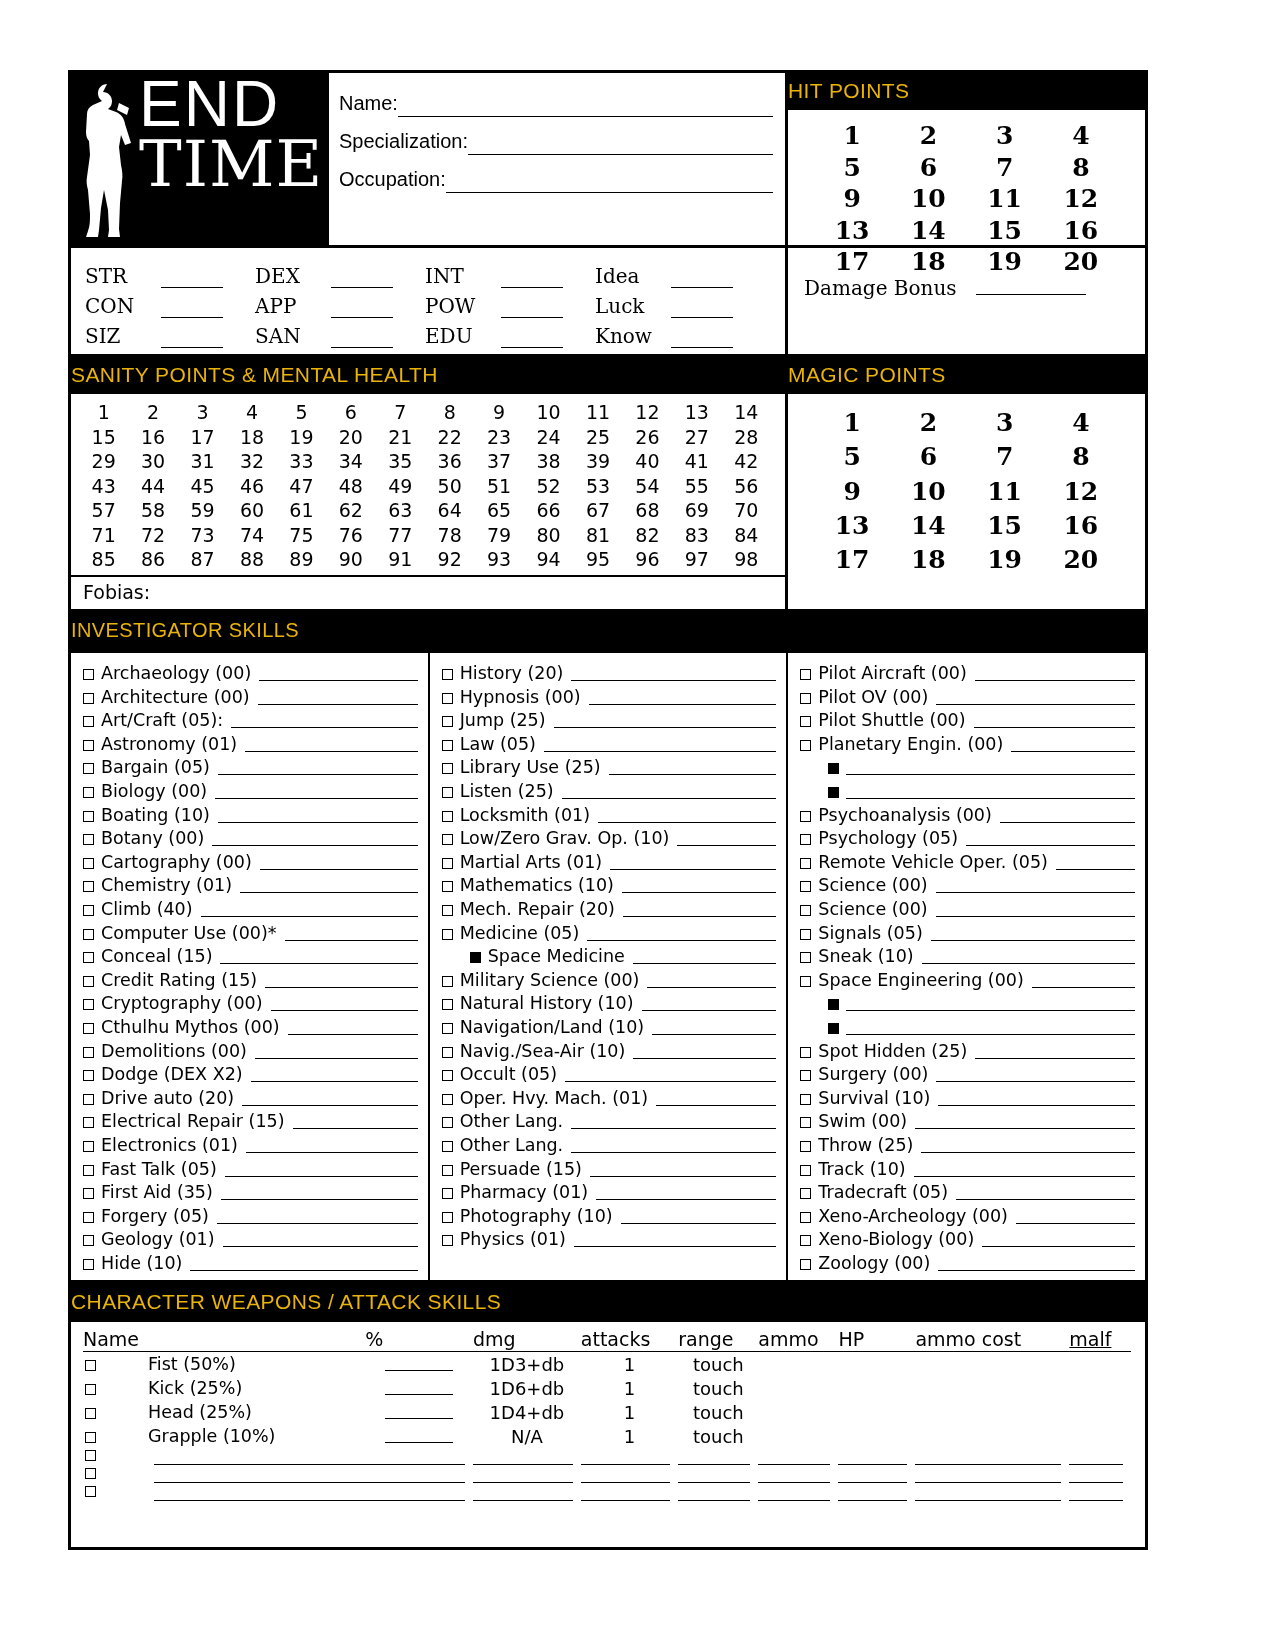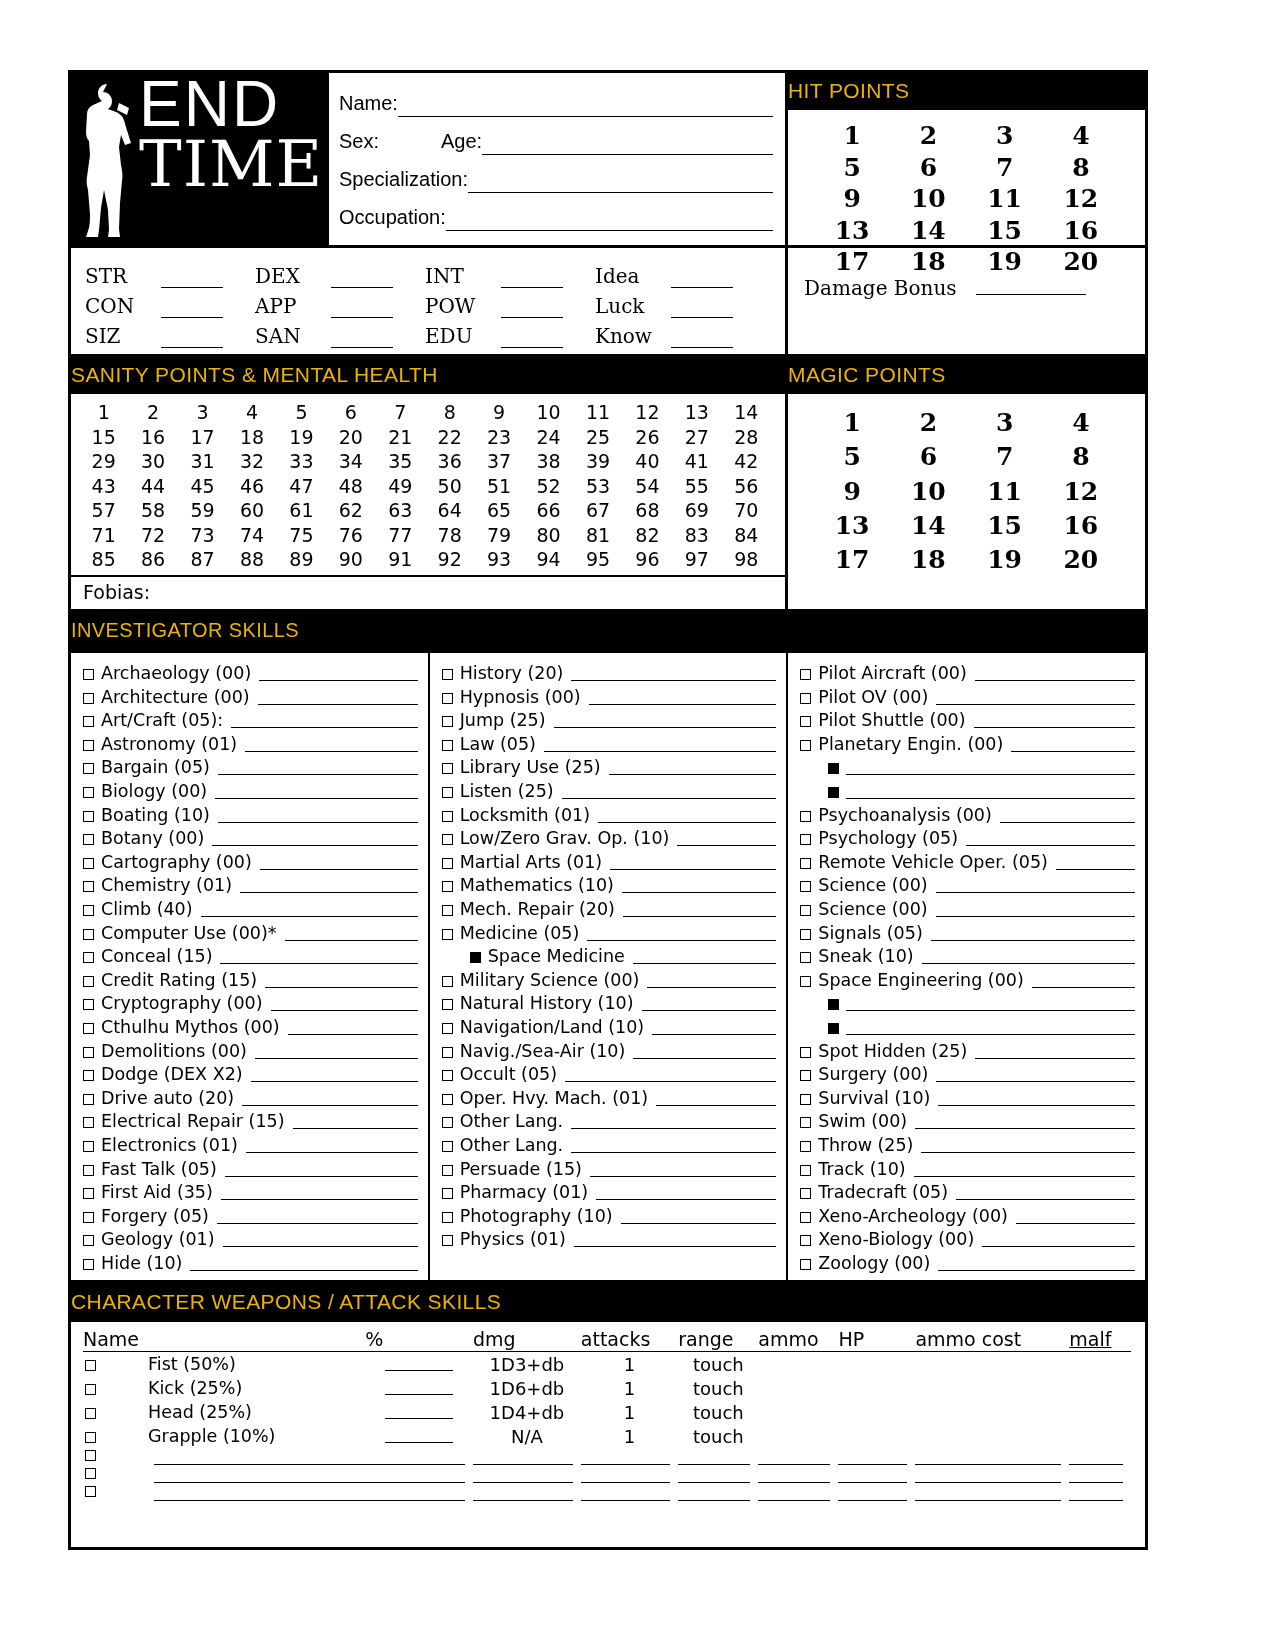--- a/index.html
+++ b/index.html
@@ -165,26 +165,20 @@
       </svg>
       <div class="logo-text">
         <span class="logo-end">END</span>
         <span class="logo-time">TIME</span>
       </div>
     </div>
 
     <div class="idbox">
       <div class="idline">
         <span class="idlabel">Name:</span>
-        <span class="rule"></span>
-      </div>
-      <div class="idline">
-        <span class="idlabel">Sex:</span>
-        <span class="idgap"></span>
-        <span class="idlabel">Age:</span>
         <span class="rule"></span>
       </div>
       <div class="idline">
         <span class="idlabel">Specialization:</span>
         <span class="rule"></span>
       </div>
       <div class="idline">
         <span class="idlabel">Occupation:</span>
         <span class="rule"></span>
       </div>

